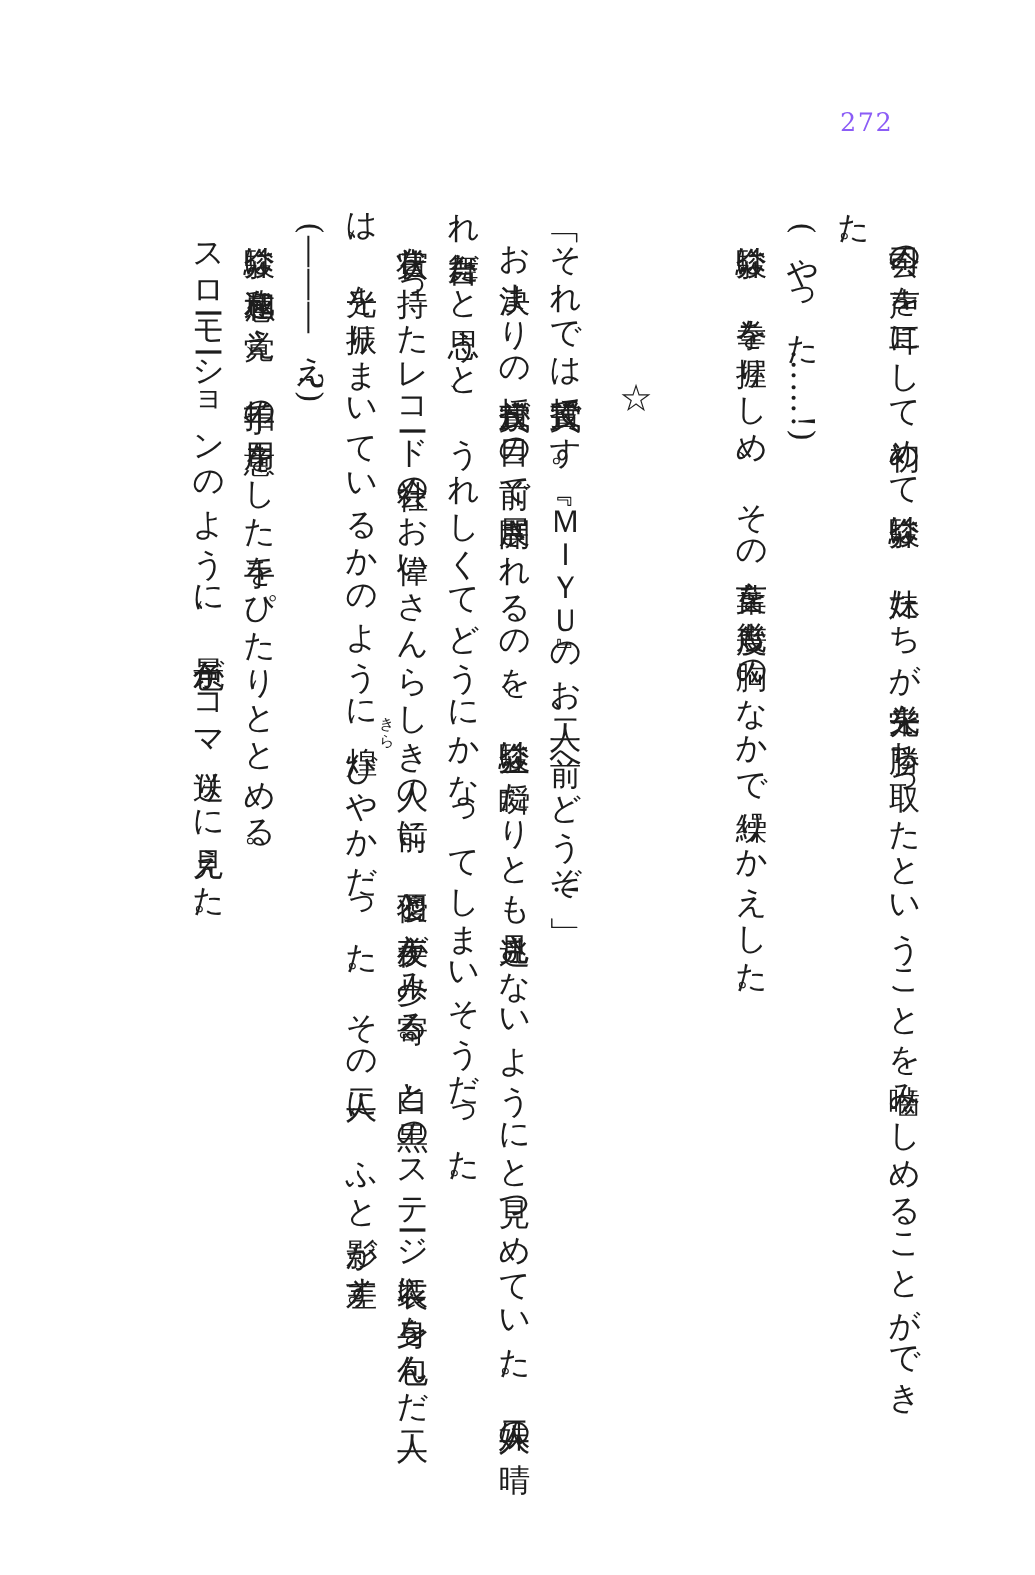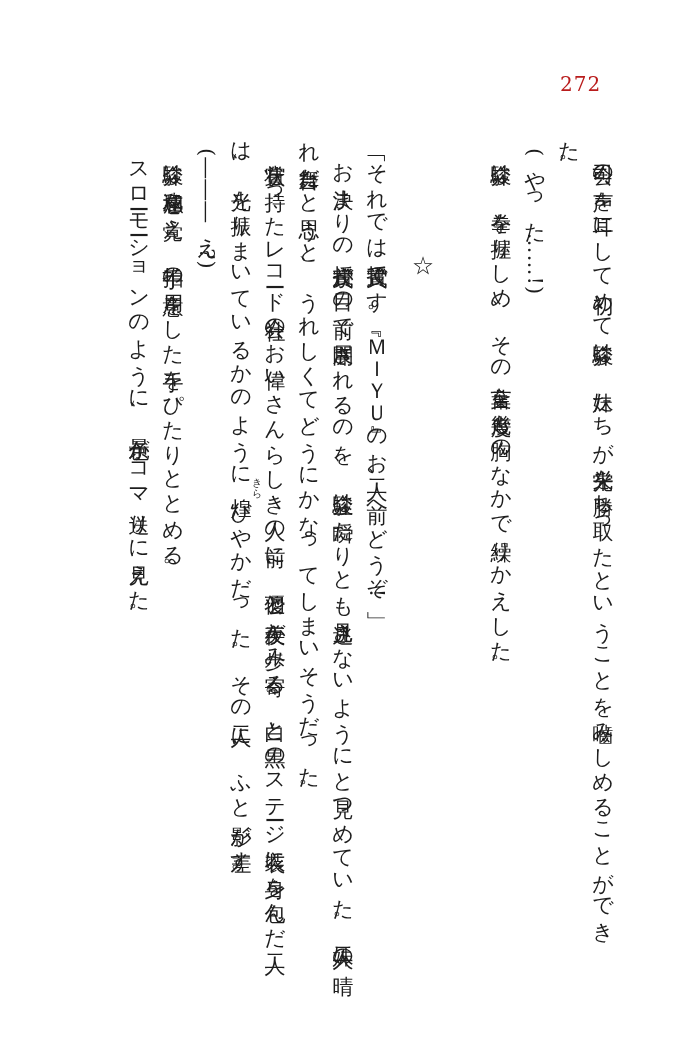--- a/index.html
+++ b/index.html
@@ -12,23 +12,23 @@
     width: 690px;
     height: 1050px;
     background: #ffffff;
     overflow: hidden;
     font-family: "DejaVu Serif", "Liberation Serif", serif;
   }
   .page-number {
     position: absolute;
     top: 72px;
     left: 560px;
-    font-size: 20px;
+    font-size: 17px;
     letter-spacing: 1px;
-    color: #b91c1c;
+    color: #8b5cf6;
   }
   .text-area {
     position: absolute;
     top: 127px;
     right: 70px;
     height: 836px;
     writing-mode: vertical-rl;
     text-orientation: mixed;
     font-size: 21px;
     line-height: 34px;

